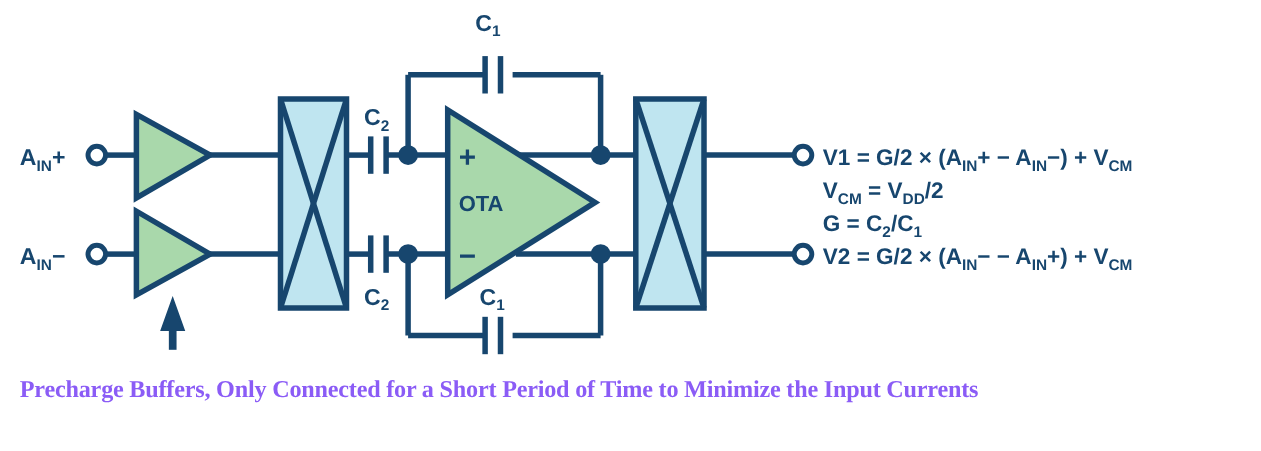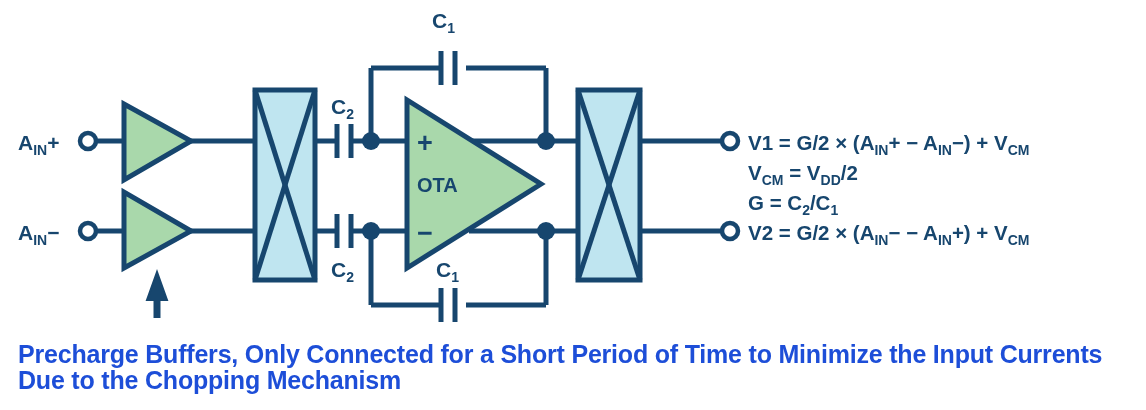--- a/index.html
+++ b/index.html
@@ -33,25 +33,25 @@
   .lbl-cap  { font-size: 21px; }
   .lbl-ota  { font-size: 20px; }
   .lbl-sign { font-size: 27px; }
   .lbl-eq   { font-size: 20.5px; }
   .sub      { font-size: 14px; }
   .caption {
     position: absolute;
     left: 18px;
     top: 341px;
     width: 1120px;
-    font-family: Liberation Sans, sans-serif;
+    font-family: Liberation Serif, serif;
     font-weight: bold;
-    font-size: 25px;
+    font-size: 22px;
     line-height: 26px;
-    color: #1d4ed8;
+    color: #8b5cf6;
     letter-spacing: -0.2px;
   }
 </style>
 </head>
 <body>
 
 <div id="page">
 
   <svg id="diagram-svg" viewBox="0 0 1146 410">
 
@@ -166,16 +166,15 @@
     </text>
 
     <text class="lbl lbl-eq" x="748" y="240">
       <tspan>V2 = G/2 × (A</tspan><tspan class="sub" dy="5">IN</tspan><tspan dy="-5">− − A</tspan><tspan class="sub" dy="5">IN</tspan><tspan dy="-5">+) + V</tspan><tspan class="sub" dy="5">CM</tspan>
     </text>
 
   </svg>
 
   <div class="caption">
     <div>Precharge Buffers, Only Connected for a Short Period of Time to Minimize the Input Currents</div>
-    <div>Due to the Chopping Mechanism</div>
   </div>
 
 </div>
 
 </body></html>

